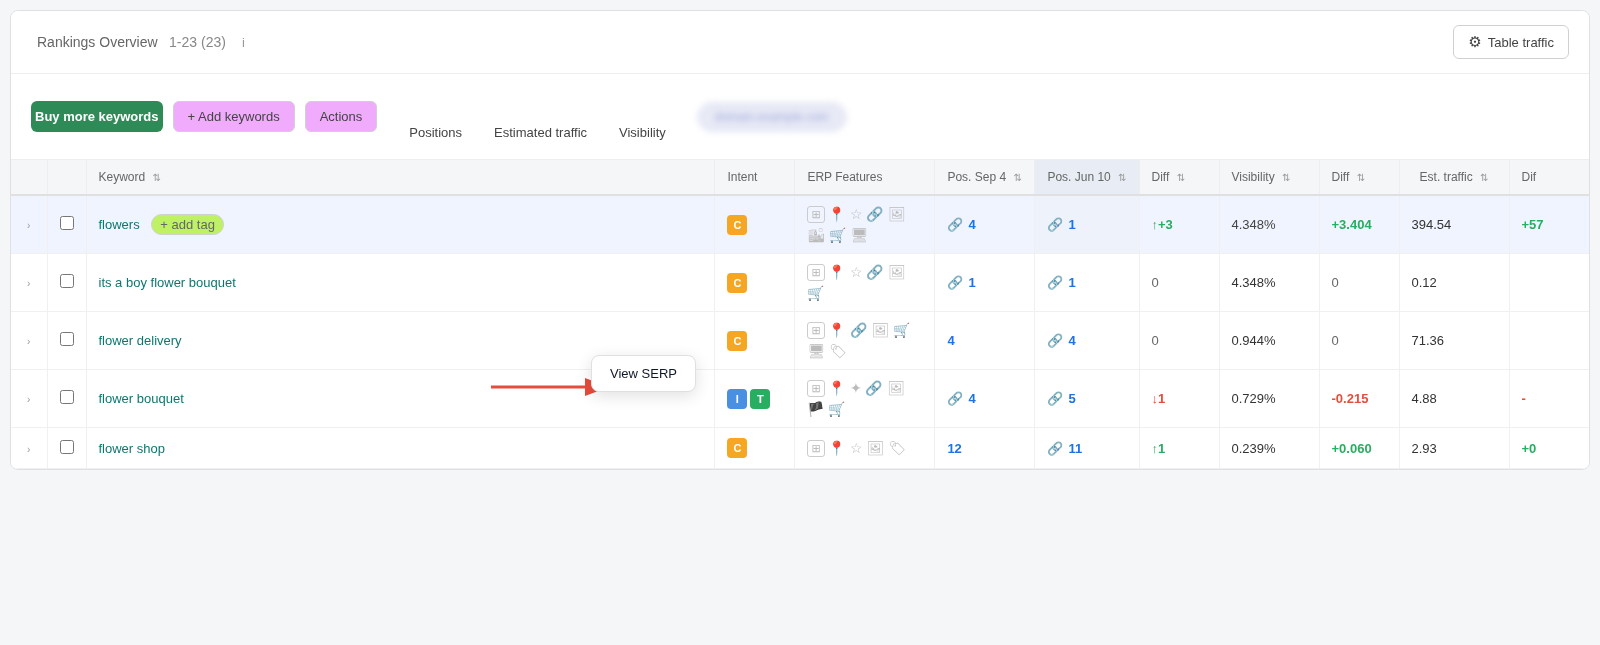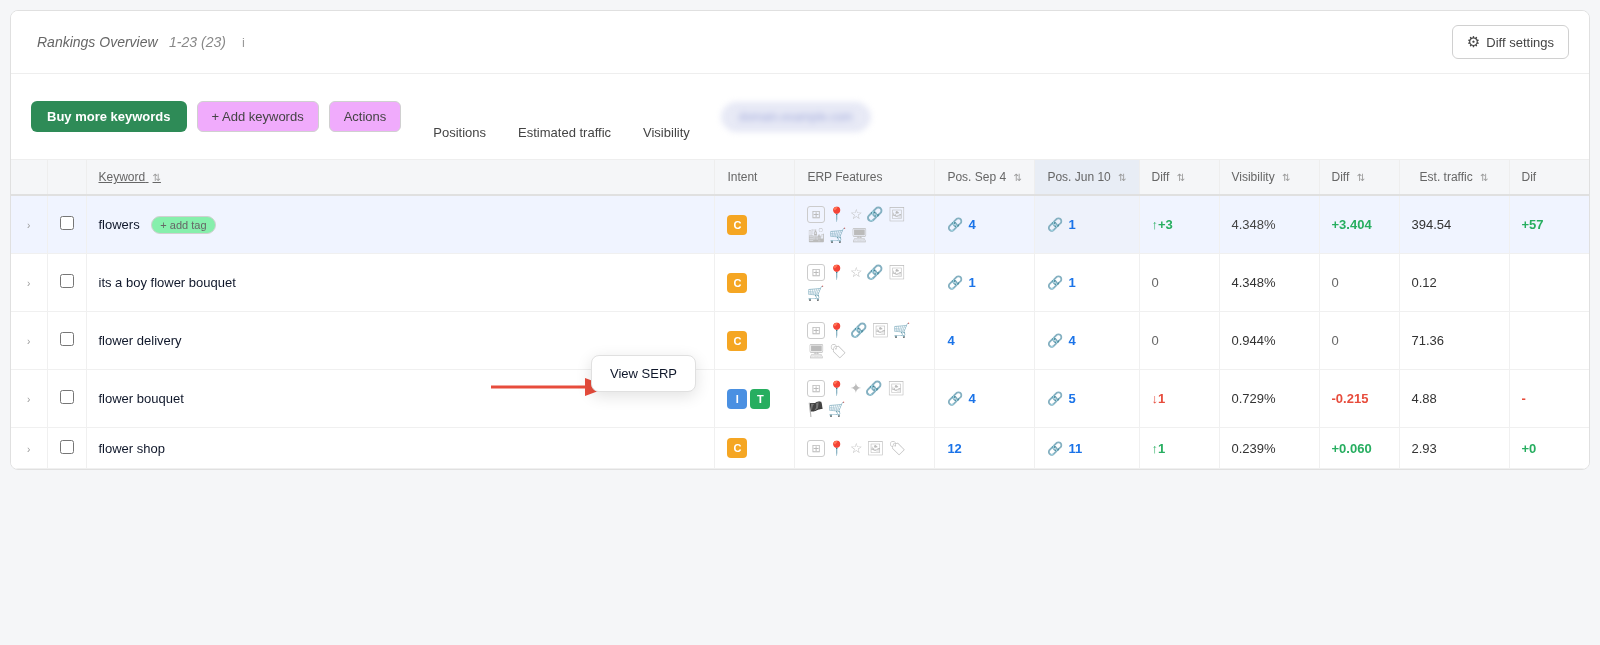--- a/index.html
+++ b/index.html
@@ -2,26 +2,26 @@
 <html><head>
   <meta charset="utf-8">
   <style>
     * { box-sizing: border-box; margin: 0; padding: 0; }
     body { font-family: -apple-system, BlinkMacSystemFont, 'Segoe UI', sans-serif; background: #f5f6f8; font-size: 13px; color: #333; }
 
     .page-wrapper { background: #fff; border: 1px solid #e0e0e0; border-radius: 8px; margin: 10px; overflow: hidden; }
 
     .header { display: flex; align-items: center; justify-content: space-between; padding: 14px 20px; border-bottom: 1px solid #eee; background: #fff; }
     .header-title { font-size: 16px; font-weight: 700; color: #222; }
-    .header-title span { color: #666; font-weight: 400; font-size: 14px; margin-left: 6px; font-style: italic; }
+    .header-title span { color: #666; font-weight: 400; font-size: 14px; margin-left: 6px; }
     .header-info { color: #999; margin-left: 8px; font-size: 13px; cursor: pointer; }
     .table-settings-btn { display: flex; align-items: center; gap: 6px; border: 1px solid #d0d0d0; border-radius: 6px; padding: 7px 14px; background: #fff; cursor: pointer; color: #444; font-size: 13px; }
 
     .toolbar { display: flex; align-items: center; gap: 10px; padding: 12px 20px; background: #fff; border-bottom: 1px solid #eee; }
-    .btn-buy { background: #2e8b57; color: #fff; border: none; border-radius: 6px; padding: 8px 16px; font-size: 13px; font-weight: 600; cursor: pointer; }
+    .btn-buy { background: #2e8b57; color: #fff; border: none; border-radius: 6px; padding: 8px 4px; font-size: 13px; font-weight: 600; cursor: pointer; }
     .btn-outline { background: #f0abfc; color: #444; border: 1px solid #d0d0d0; border-radius: 6px; padding: 7px 14px; font-size: 13px; cursor: pointer; }
 
     .tab-group { display: flex; align-items: center; gap: 4px; margin-left: 8px; }
     .tab { padding: 7px 14px; border: none; background: transparent; font-size: 13px; color: #444; cursor: pointer; border-radius: 6px; font-weight: 500; margin-top: 32px; }
 
     .domain-pill { background: #e8eaf6; border: 1px solid #c5cae9; border-radius: 20px; padding: 6px 16px; font-size: 12px; color: #9fa8da; margin-left: 8px; filter: blur(3px); }
 
     .table-wrapper { overflow-x: auto; position: relative; }
     table { width: 100%; border-collapse: collapse; background: #fff; }
     thead tr { background: #f5f6f8; border-bottom: 2px solid #e0e0e0; }
@@ -31,23 +31,23 @@
 
     tbody tr { border-bottom: 1px solid #f0f0f0; }
     tbody tr.highlighted { background: #f0f4ff; }
 
     td { padding: 10px 12px; vertical-align: middle; white-space: nowrap; border-right: 1px solid #f0f0f0; }
     td:last-child { border-right: none; padding-left: 12px; }
 
     .expand-btn { color: #999; cursor: pointer; font-size: 10px; padding: 2px 4px; }
     .checkbox { width: 14px; height: 14px; cursor: pointer; }
 
-    .keyword-link { color: #0f172a; text-decoration: none; font-size: 13px; text-align: right; }
-
-    .add-tag-btn { display: inline-flex; align-items: center; gap: 3px; border: 1px solid #d0d0d0; border-radius: 12px; padding: 2px 8px; font-size: 11px; color: #666; cursor: pointer; background: #86efac; margin-left: 8px; }
+    .keyword-link { color: #0f766e; text-decoration: none; font-size: 13px; text-align: right; }
+
+    .add-tag-btn { display: inline-flex; align-items: center; gap: 3px; border: 1px solid #d0d0d0; border-radius: 12px; padding: 2px 8px; font-size: 13px; color: #666; cursor: pointer; background: #bef264; margin-left: 8px; }
 
     .intent-badge { display: inline-flex; align-items: center; justify-content: center; width: 20px; height: 20px; border-radius: 4px; font-size: 11px; font-weight: 700; color: #fff; }
     .intent-c { background: #f5a623; }
     .intent-i { background: #4a90e2; }
     .intent-t { background: #27ae60; }
     .intent-group { display: flex; gap: 3px; }
 
     .serp-icons { display: flex; flex-wrap: wrap; gap: 4px; max-width: 130px; color: #bbb; font-size: 14px; }
     .serp-icon { cursor: pointer; }
 
@@ -58,21 +58,21 @@
     .diff-neutral { color: #666; }
 
     .visibility { color: #444; font-size: 13px; }
 
     
     .tooltip-popup { position: absolute; top: 195px; left: 580px; background: #fff; border: 1px solid #e0e0e0; border-radius: 8px; padding: 10px 18px; font-size: 13px; font-weight: 500; color: #0f172a; box-shadow: 0 4px 16px rgba(0,0,0,0.12); z-index: 100; white-space: nowrap; }
 
     
     .arrow-container { position: absolute; top: 212px; left: 480px; z-index: 99; }
 
-    th.col-keyword { min-width: 300px; text-decoration: underline; }
+    th.col-keyword { min-width: 300px; }
     th.col-intent { width: 80px; }
     th.col-serp { width: 140px; }
     th.col-pos { width: 100px; }
     th.col-diff { width: 80px; }
     th.col-vis { width: 100px; }
     th.col-traffic { width: 110px; text-align: center; }
   </style>
 </head>
 <body>
 
@@ -81,21 +81,21 @@
   <div class="header">
     <div style="display:flex;align-items:center;gap:8px;">
       <span class="header-title">
         <span>Rankings Overview</span>
         <span style="color:#888;font-weight:400;font-size:14px;margin-left:7px;">1-23 (23)</span>
       </span>
       <span class="header-info">i</span>
     </div>
     <button class="table-settings-btn">
       <span style="font-size:15px;">⚙</span>
-      <span>Diff settings</span>
+      <span>Table traffic</span>
     </button>
   </div>
 
   <div class="toolbar">
     <button class="btn-buy">Buy more keywords</button>
     <button class="btn-outline">+ Add keywords</button>
     <button class="btn-outline">Actions</button>
 
     <div class="tab-group">
       <button class="tab">Positions</button>

